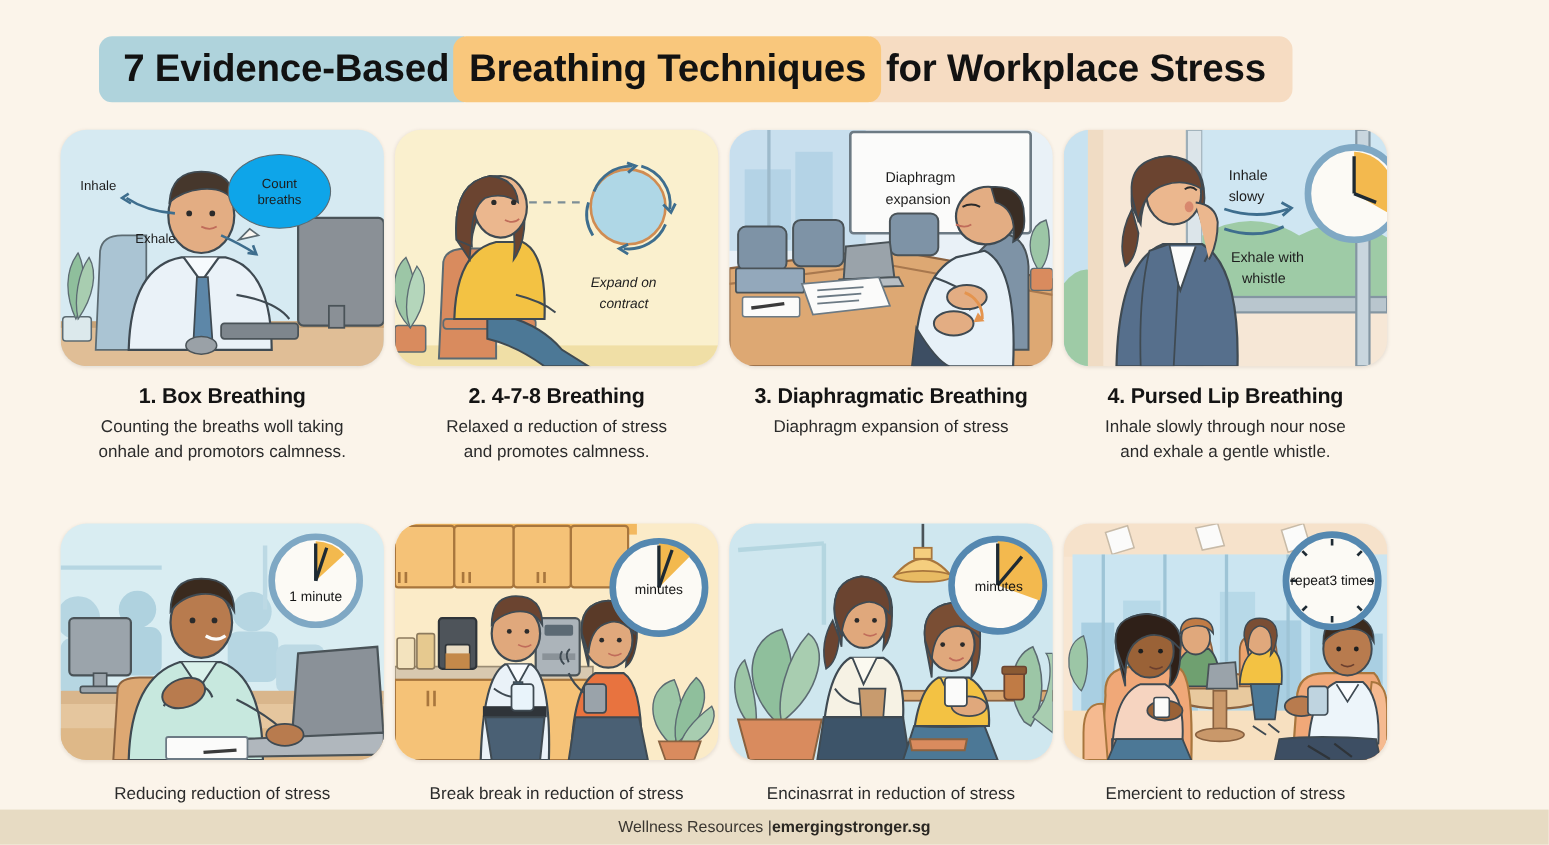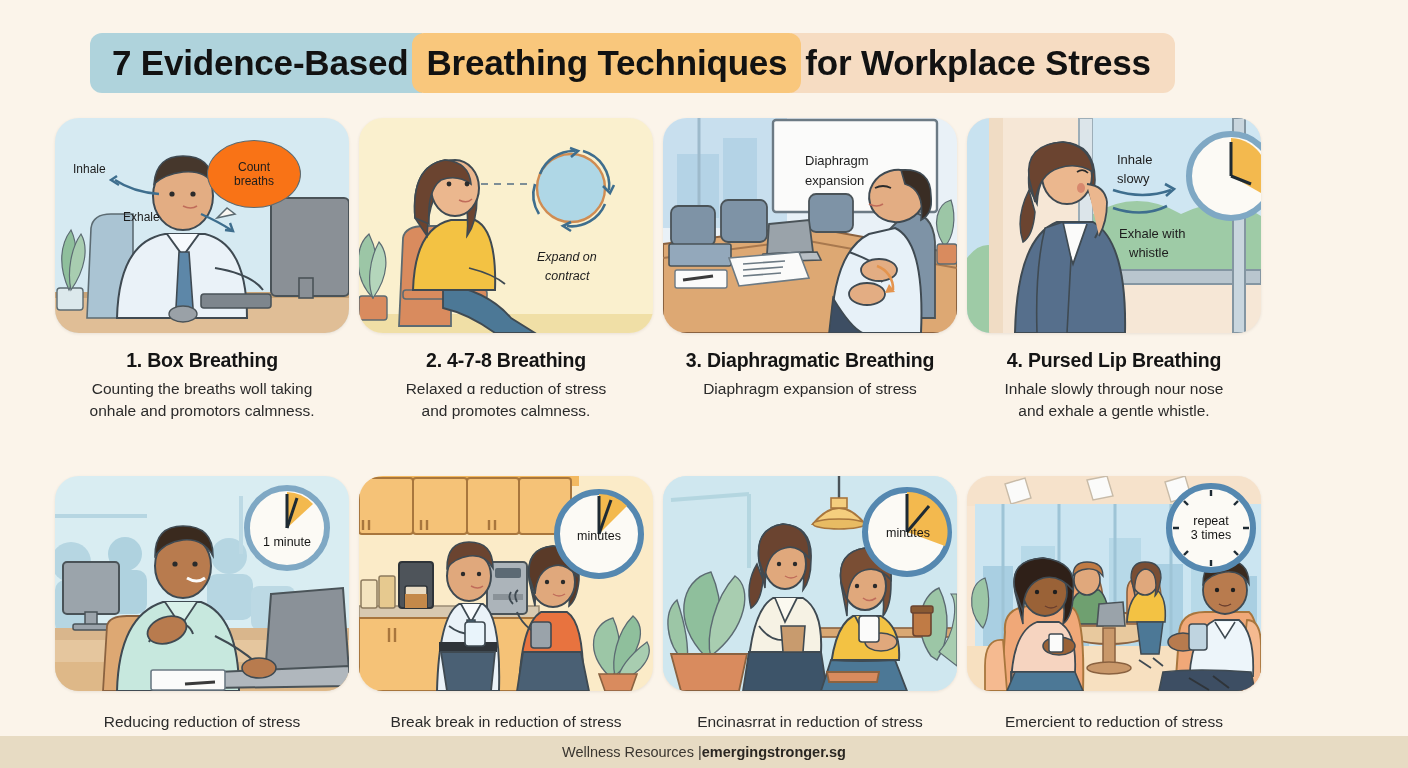--- a/index.html
+++ b/index.html
@@ -59,21 +59,21 @@
     position:absolute;left:0;bottom:0;width:1408px;height:32px;background:#E7DBC3;
     display:flex;align-items:center;justify-content:center;
   }
   .footer .ftxt{font-size:14.5px;color:#3A3630;}
   .footer .fbold{font-weight:bold;color:#2A2722;}
 
   
   .lbl{position:absolute;font-size:12px;color:#1d1d1d;line-height:1.18;white-space:pre;}
   .lbl.b{font-size:12.5px;}
   .bubble{
-    position:absolute;background:#f97316;border:1.6px solid #5C6B72;border-radius:50%;
+    position:absolute;background:#0ea5e9;border:1.6px solid #5C6B72;border-radius:50%;
     display:flex;align-items:center;justify-content:center;text-align:center;
     font-size:12px;color:#1d1d1d;line-height:1.2;
   }
   .clockface{
     position:absolute;border-radius:50%;background:#FCFAF5;border:5px solid #7FA8C4;
     display:flex;align-items:center;justify-content:center;text-align:center;
     font-size:12.5px;color:#151515;line-height:1.15;box-shadow:0 0 0 1px #5d87a3 inset;
   }
 </style>
 </head>
@@ -582,21 +582,21 @@
               <line x1="244" y1="14" x2="244" y2="20"></line>
               <line x1="244" y1="84" x2="244" y2="90"></line>
               <line x1="206" y1="52" x2="212" y2="52"></line>
               <line x1="276" y1="52" x2="282" y2="52"></line>
               <line x1="217" y1="25" x2="221" y2="29"></line>
               <line x1="267" y1="75" x2="271" y2="79"></line>
               <line x1="271" y1="25" x2="267" y2="29"></line>
               <line x1="221" y1="75" x2="217" y2="79"></line>
             </g>
           </svg>
-          <div class="clockface" style="left:202px;top:10px;width:84px;height:84px;border:none;background:none;box-shadow:none;flex-direction:column;">
+          <div class="clockface" style="left:202px;top:10px;width:84px;height:84px;border:none;background:none;box-shadow:none;flex-direction:row;">
             <span>repeat</span>
             <span>3 times</span>
           </div>
         </div>
         <div class="cap short">
           <p>Emercient to reduction of stress</p>
           <p>and promotion calmness</p>
         </div>
       </div>
     </div>

